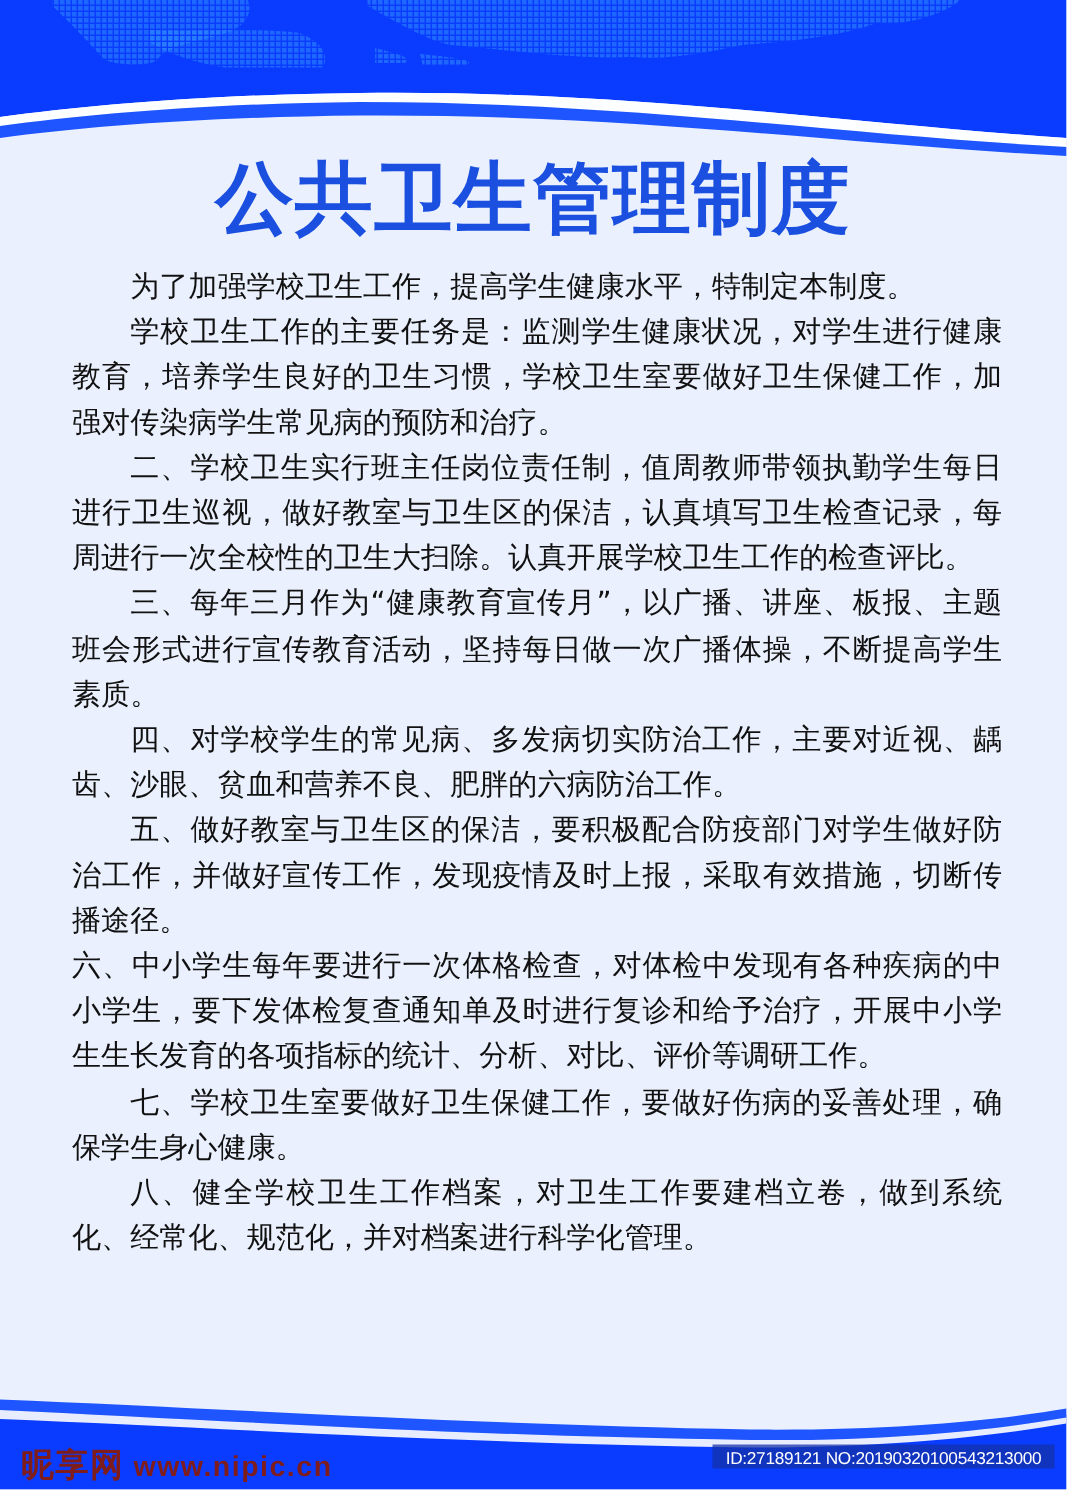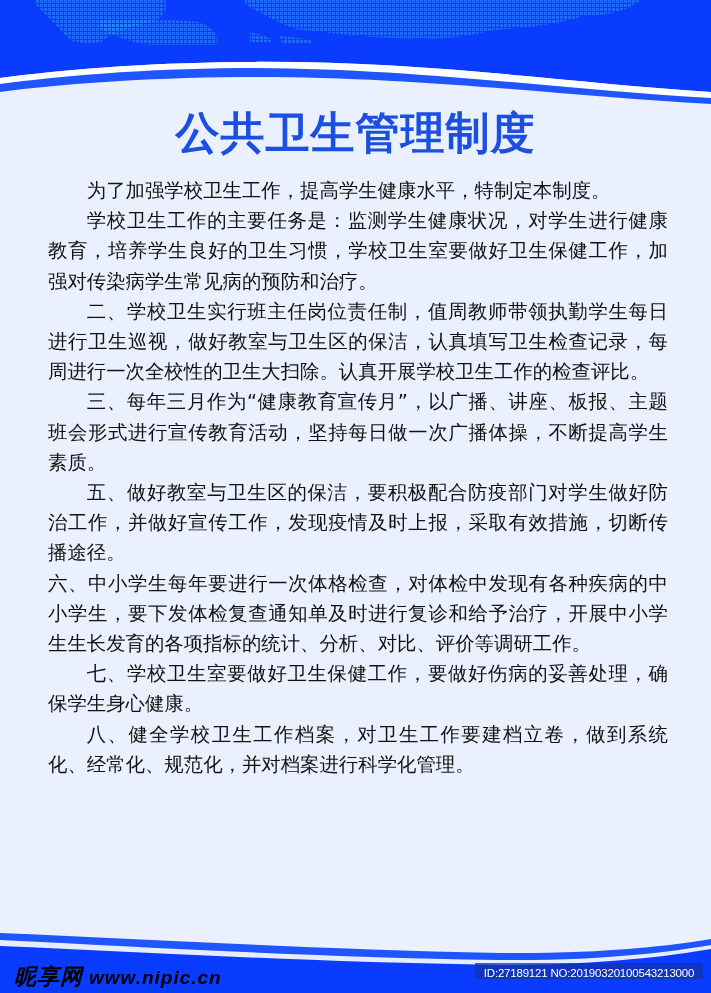--- a/index.html
+++ b/index.html
@@ -5,32 +5,32 @@
     html, body { margin: 0; padding: 0; }
     body {
       width: 711px; height: 993px; overflow: hidden; position: relative;
       background: #eaf0fd;
       font-family: "DejaVu Sans", "Liberation Sans", sans-serif;
     }
     .header-band { position: absolute; left: 0; top: 0; width: 711px; height: 140px; }
     .footer-band { position: absolute; left: 0; top: 925px; width: 711px; height: 68px; }
     .title {
       position: absolute; left: 0; top: 103px; width: 711px; text-align: center;
-      font-size: 44px; font-weight: bold; color: #1a4fe0; letter-spacing: 1px;
+      font-size: 52px; font-weight: bold; color: #1a4fe0; letter-spacing: 1px;
       line-height: 60px;
     }
     .content {
       position: absolute; left: 48px; top: 176px; width: 620px;
       font-size: 19.4px; line-height: 30.2px; color: #111;
     }
     .content p { margin: 0; text-align: justify; }
     .content p.indent { text-indent: 2em; }
     .watermark-logo {
       position: absolute; left: 14px; top: 962px;
-      font-size: 19px; font-weight: bold; font-style: italic; color: #000000;
+      font-size: 19px; font-weight: bold; color: #7f1d1d;
       font-family: "Liberation Sans", sans-serif; letter-spacing: 1px;
     }
     .watermark-logo .cn { font-size: 22px; margin-right: 6px; }
     .watermark-id {
       position: absolute; left: 475px; top: 963px; width: 228px; height: 16px;
       background: rgba(20,50,170,0.75); color: #fff;
       font-family: "Liberation Sans", sans-serif; font-size: 11.5px;
       line-height: 20px; text-align: center; letter-spacing: -0.2px;
     }
   </style>
@@ -56,20 +56,21 @@
   <path d="M0 84 C60 76 140 69 240 68 C420 68 560 90 711 98 V104 C560 96 420 76 240 77 C140 78 60 84 0 92 Z" fill="#1e55ff"></path>
 </svg>
 
 <div class="title">公共卫生管理制度</div>
 
 <div class="content">
   <p class="indent">为了加强学校卫生工作，提高学生健康水平，特制定本制度。</p>
   <p class="indent">学校卫生工作的主要任务是：监测学生健康状况，对学生进行健康教育，培养学生良好的卫生习惯，学校卫生室要做好卫生保健工作，加强对传染病学生常见病的预防和治疗。</p>
   <p class="indent">二、学校卫生实行班主任岗位责任制，值周教师带领执勤学生每日进行卫生巡视，做好教室与卫生区的保洁，认真填写卫生检查记录，每周进行一次全校性的卫生大扫除。认真开展学校卫生工作的检查评比。</p>
   <p class="indent">三、每年三月作为“健康教育宣传月”，以广播、讲座、板报、主题班会形式进行宣传教育活动，坚持每日做一次广播体操，不断提高学生素质。</p>
+  <p class="indent">四、对学校学生的常见病、多发病切实防治工作，主要对近视、龋齿、沙眼、贫血和营养不良、肥胖的六病防治工作。</p>
   <p class="indent">五、做好教室与卫生区的保洁，要积极配合防疫部门对学生做好防治工作，并做好宣传工作，发现疫情及时上报，采取有效措施，切断传播途径。</p>
   <p>六、中小学生每年要进行一次体格检查，对体检中发现有各种疾病的中小学生，要下发体检复查通知单及时进行复诊和给予治疗，开展中小学生生长发育的各项指标的统计、分析、对比、评价等调研工作。</p>
   <p class="indent">七、学校卫生室要做好卫生保健工作，要做好伤病的妥善处理，确保学生身心健康。</p>
   <p class="indent">八、健全学校卫生工作档案，对卫生工作要建档立卷，做到系统化、经常化、规范化，并对档案进行科学化管理。</p>
 </div>
 
 <svg class="footer-band" viewBox="0 0 711 68" preserveAspectRatio="none">
   <path d="M0 13 C150 20 300 30 500 33 C600 34 670 25 711 18 V68 H0 Z" fill="#0a3cff"></path>
   <path d="M0 8 C150 14 300 24 500 28 C600 29 670 21 711 14 V20 C670 27 600 36 500 35 C300 32 150 22 0 15 Z" fill="#1e55ff"></path>
   <path d="M0 15 C150 22 300 32 500 35 C600 36 670 27 711 20 V24 C670 31 600 40 500 40 C300 37 150 27 0 21 Z" fill="#ffffff" opacity="0.9"></path>

